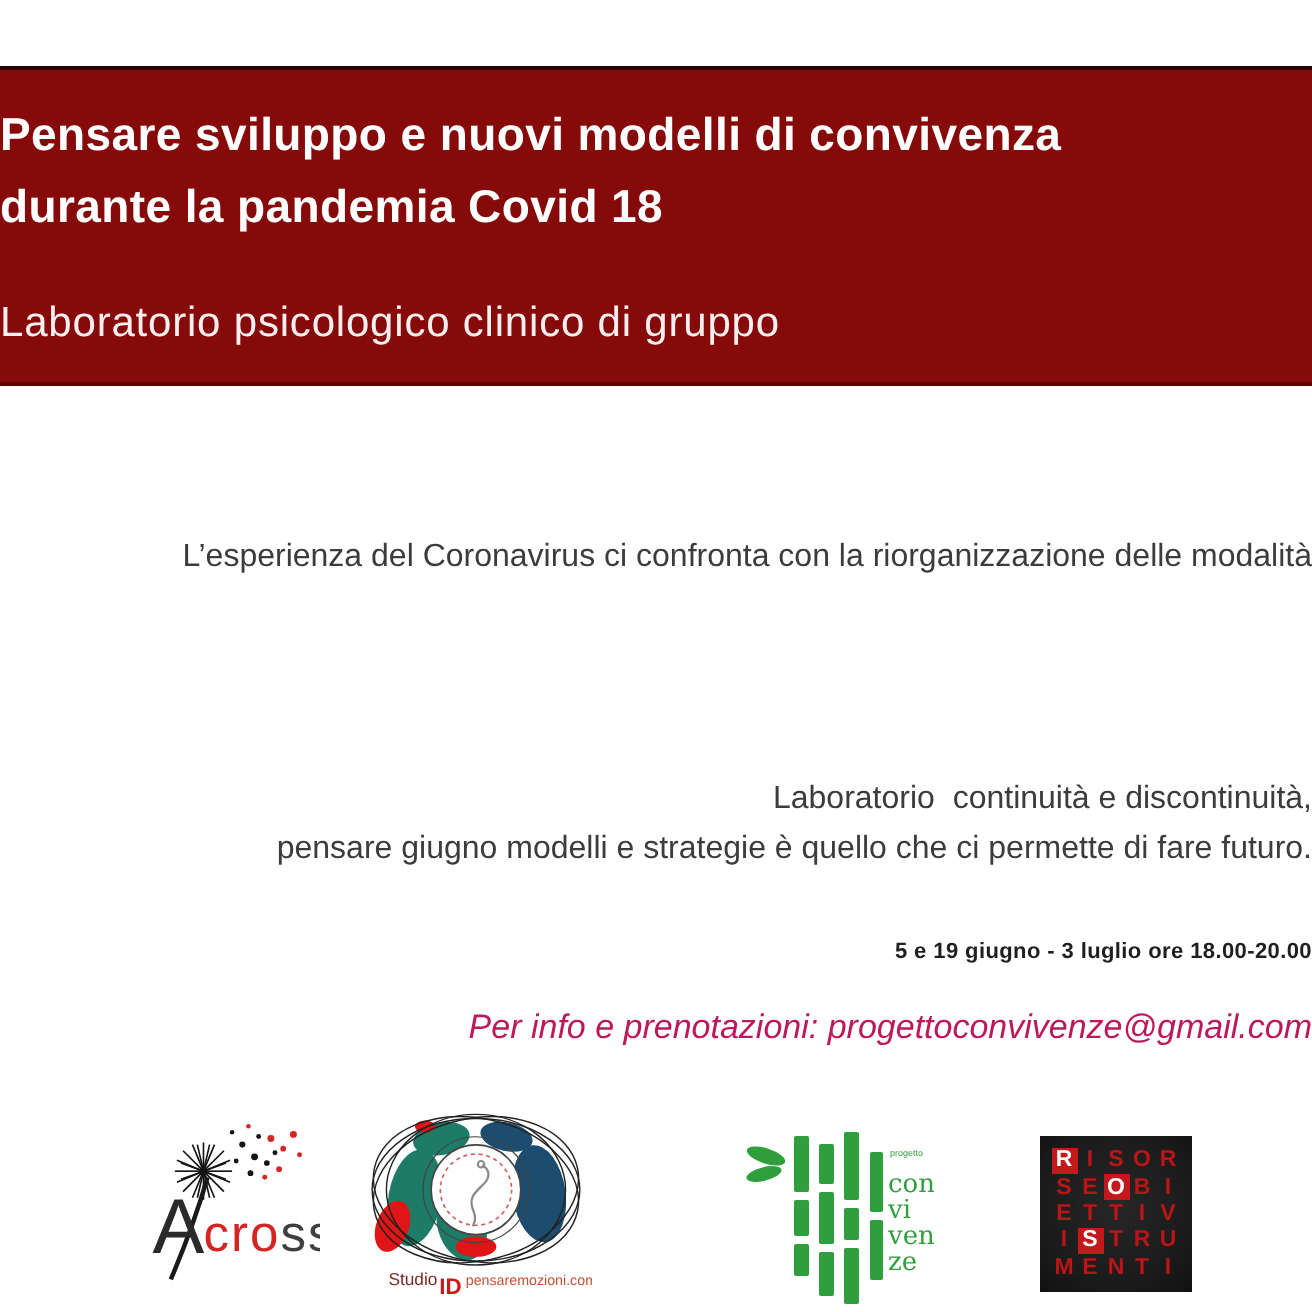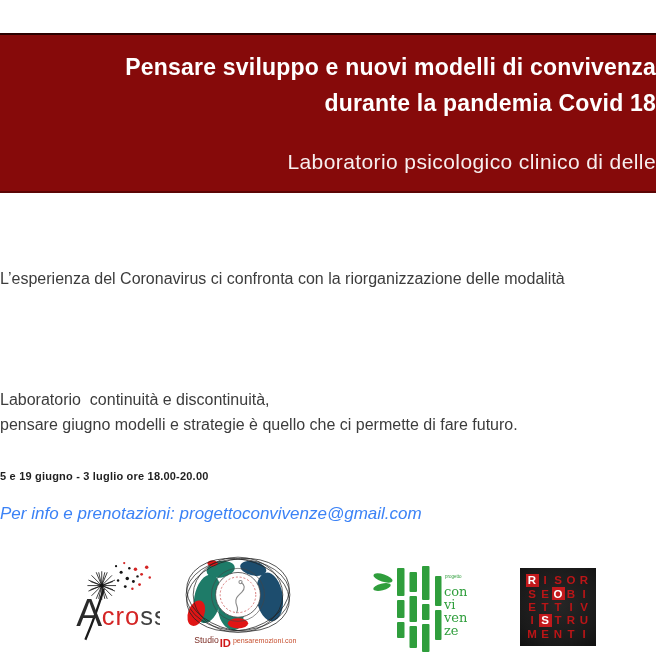--- a/index.html
+++ b/index.html
@@ -4,34 +4,34 @@
 <style>
   html,body{margin:0;padding:0;}
   body{width:656px;height:656px;background:#ffffff;font-family:"Liberation Sans",sans-serif;overflow:hidden;}
   .page{position:relative;width:656px;height:656px;background:#fff;}
 
   
   .banner{
     position:absolute;top:33px;left:0;width:656px;height:160px;
     background:#860a0a;box-sizing:border-box;
     border-top:2px solid #2a0000;border-bottom:2px solid #5c0505;
-    text-align:right;color:#fff;
+    text-align:left;color:#fff;
   }
   .banner-title{padding-top:14px;font-size:23px;font-weight:700;line-height:36px;letter-spacing:0.2px;}
   .banner-sub{margin-top:26px;font-size:21px;font-weight:300;line-height:30px;color:#f7efef;letter-spacing:0.4px;}
 
   
-  .txt{position:absolute;left:0;width:656px;text-align:left;color:#3c3c3c;}
+  .txt{position:absolute;left:0;width:656px;text-align:right;color:#3c3c3c;}
   .para{font-size:16px;line-height:24.5px;}
   .prewrap{white-space:pre-wrap;}
   .para1{top:267px;}
   .para2{top:338px;}
   .para3{top:388px;}
   .schedule{top:470px;font-size:11px;font-weight:700;color:#1f1f1f;letter-spacing:0.2px;}
-  .contact{top:504px;font-size:17px;font-style:italic;color:#3b82f6;}
+  .contact{top:504px;font-size:17px;font-style:italic;color:#be185d;}
 
   
   .logo{position:absolute;}
   .logo-across{left:68px;top:558px;}
   .logo-studio{left:182px;top:554px;}
   .logo-bamboo{left:372px;top:566px;}
   .logo-ros{left:520px;top:568px;}
 
   
   .ros-box{
@@ -50,21 +50,21 @@
 </head>
 <body>
 
 <div class="page">
 
   <div class="banner">
     <div class="banner-title">
       <div>Pensare sviluppo e nuovi modelli di convivenza</div>
       <div>durante la pandemia Covid 18</div>
     </div>
-    <div class="banner-sub">Laboratorio psicologico clinico di delle</div>
+    <div class="banner-sub">Laboratorio psicologico clinico di gruppo</div>
   </div>
 
   <div class="txt para para1">
     <div>L’esperienza del Coronavirus ci confronta con la riorganizzazione delle modalità</div>
   </div>
 
 
   <div class="txt para para3">
     <div class="prewrap">Laboratorio  continuità e discontinuità,</div>
     <div>pensare giugno modelli e strategie è quello che ci permette di fare futuro.</div>

